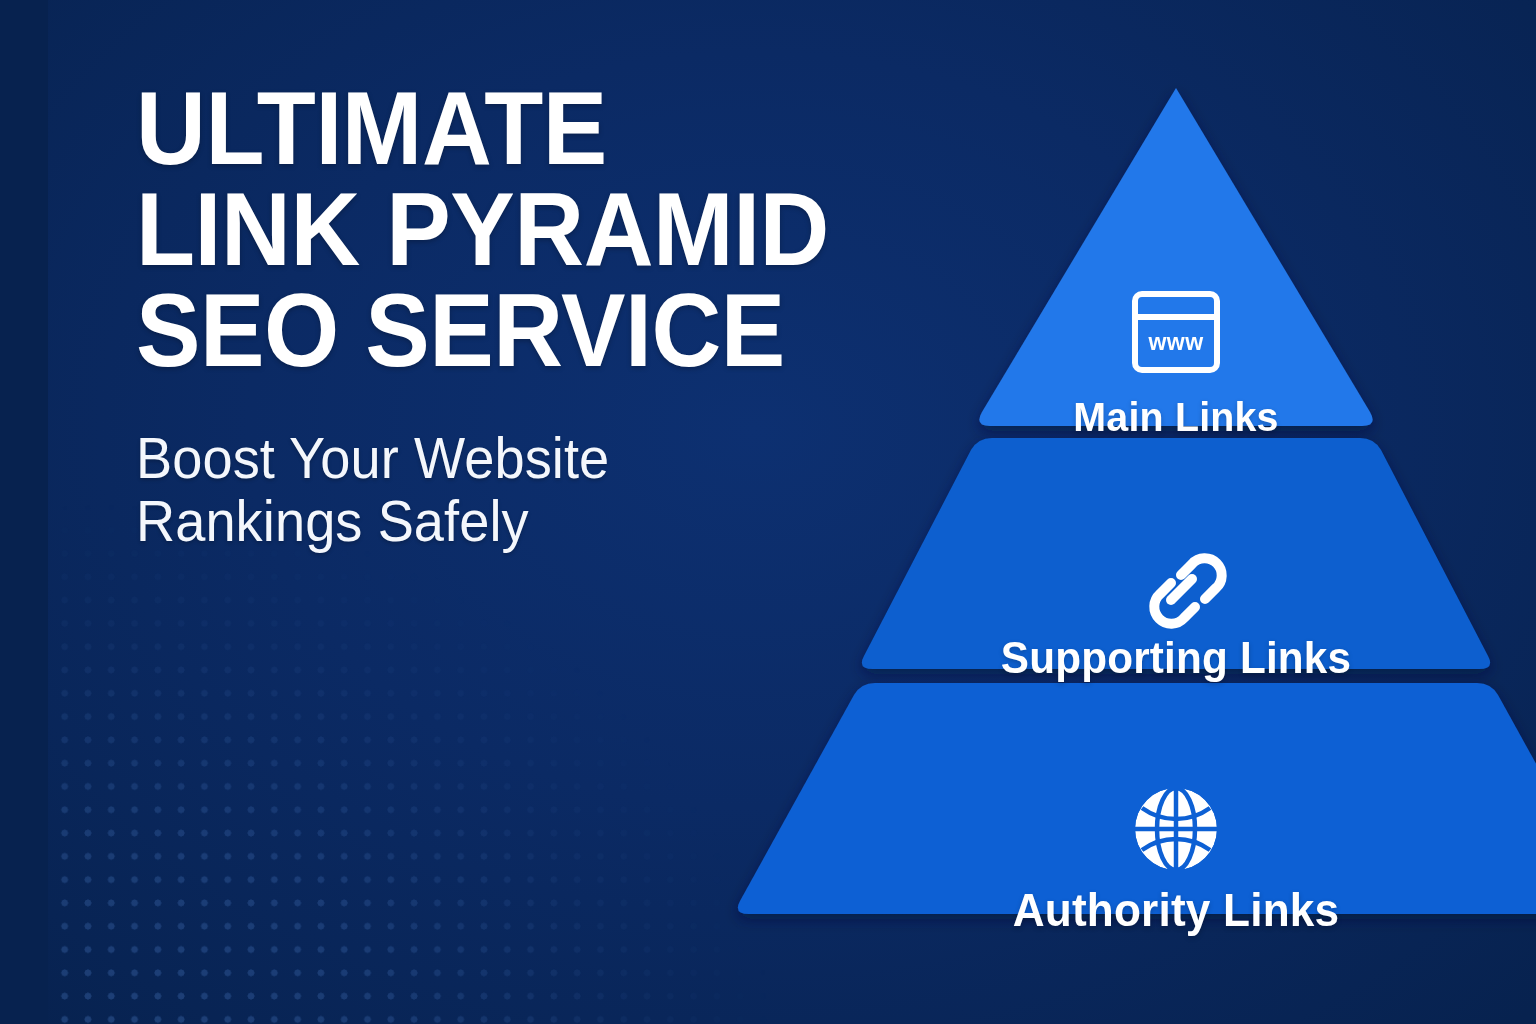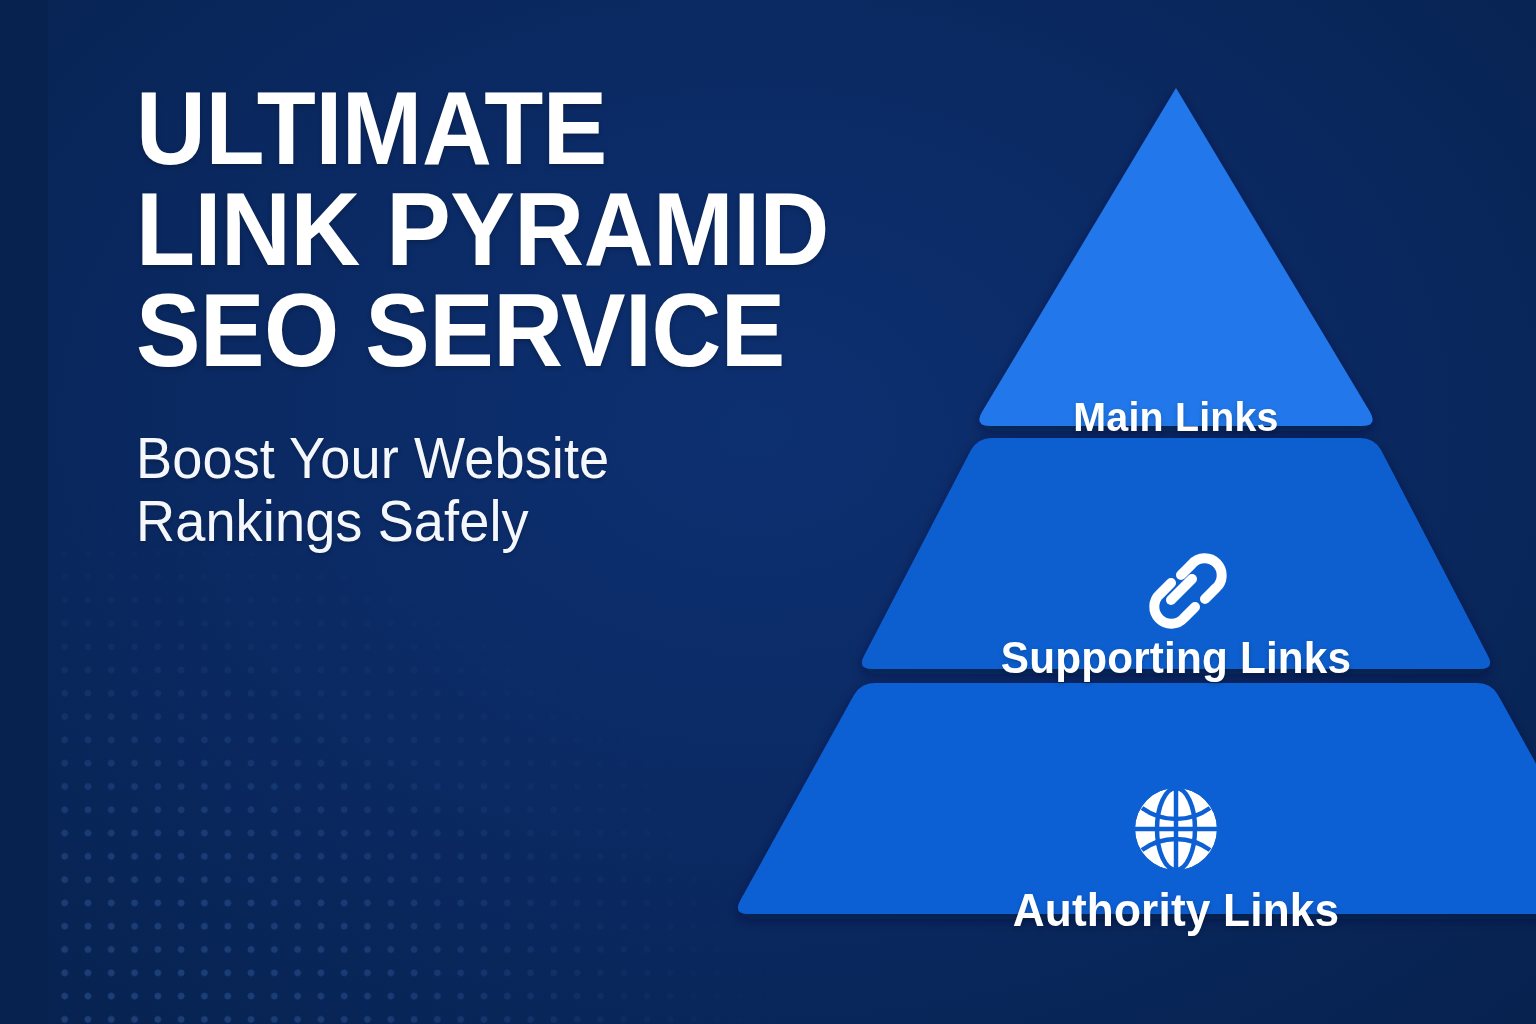--- a/index.html
+++ b/index.html
@@ -129,20 +129,27 @@
       </defs>
 
       <path d="M 488 18 L 682 342 Q 690 356 674 356 L 302 356 Q 286 356 294 342 Z" fill="#2478ea" filter="url(#tierShadow)"></path>
 
       <path d="M 296 370 Q 288 370 294 360 L 682 360 Q 690 370 682 370 Z" fill="none"></path>
       <path d="M 304 368 L 672 368 Q 686 368 693 380 L 800 586 Q 807 599 791 599 L 185 599 Q 169 599 176 586 L 283 380 Q 290 368 304 368 Z" fill="#0d5fcf" filter="url(#tierShadow)"></path>
 
       <path d="M 187 613 L 789 613 Q 803 613 810 625 L 924 831 Q 931 844 915 844 L 61 844 Q 45 844 52 831 L 166 625 Q 173 613 187 613 Z" fill="#1060d4" filter="url(#tierShadow)"></path>
     </svg>
 
+    <div class="tier-icon" id="icon-www">
+      <svg width="96" height="96" viewBox="0 0 96 96" xmlns="http://www.w3.org/2000/svg">
+        <rect x="7" y="10" width="82" height="76" rx="7" ry="7" fill="none" stroke="#ffffff" stroke-width="6"></rect>
+        <line x1="7" y1="33" x2="89" y2="33" stroke="#ffffff" stroke-width="6"></line>
+        <text class="www-text" x="48" y="66" text-anchor="middle">www</text>
+      </svg>
+    </div>
 
     <div class="tier-icon" id="icon-chain">
       <svg width="92" height="92" viewBox="0 0 92 92" xmlns="http://www.w3.org/2000/svg">
         <g fill="none" stroke="#ffffff" stroke-width="10" stroke-linecap="round">
 
           <path d="M 51 42 L 62 31 A 17 17 0 1 1 86 55 L 75 66"></path>
 
           <path d="M 41 50 L 30 61 A 17 17 0 1 0 54 85 L 65 74"></path>
 
           <path d="M 41 67 L 62 46"></path>

